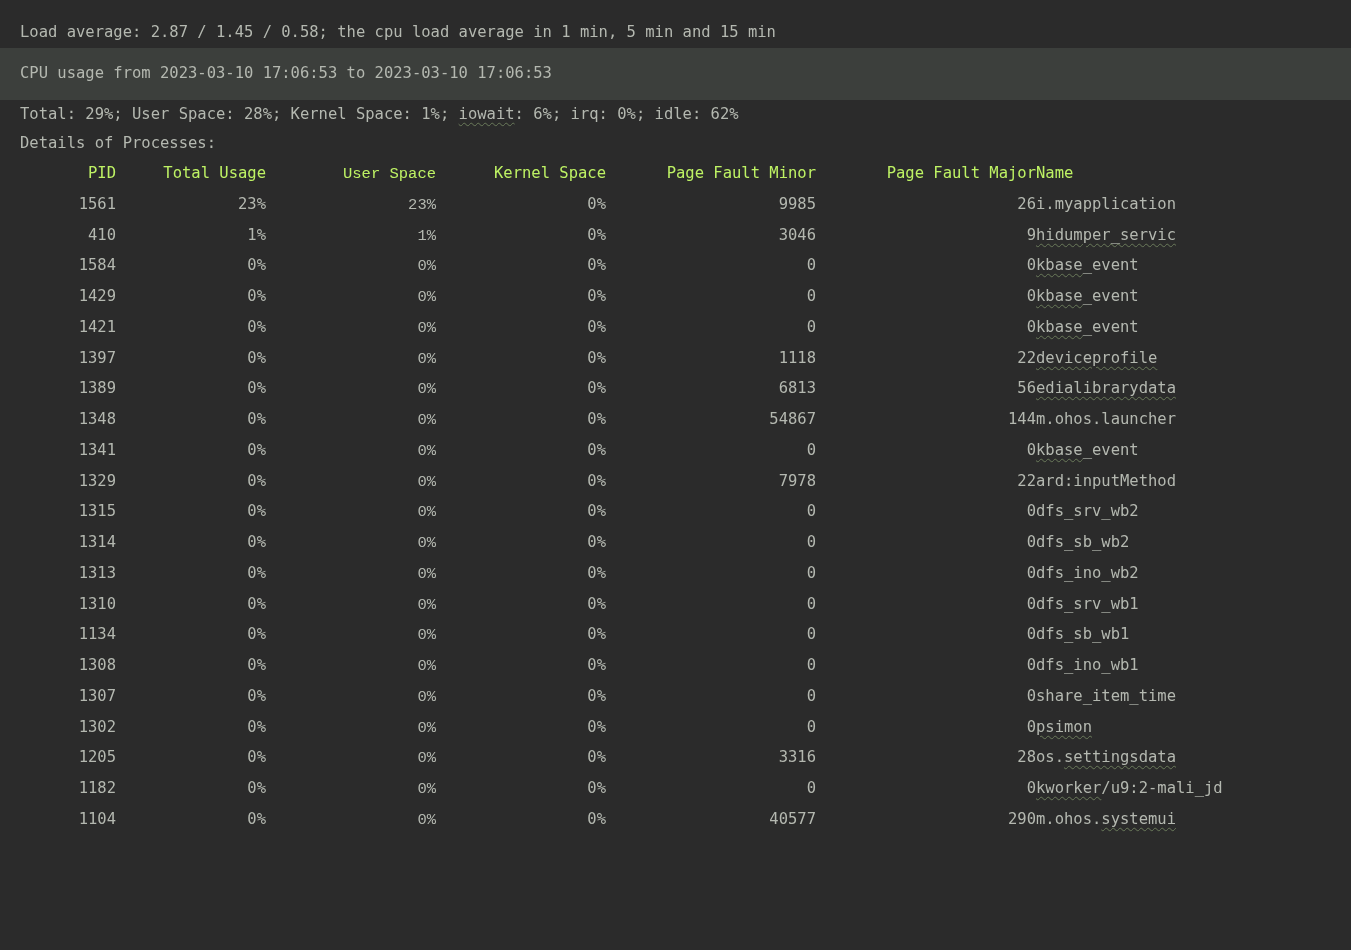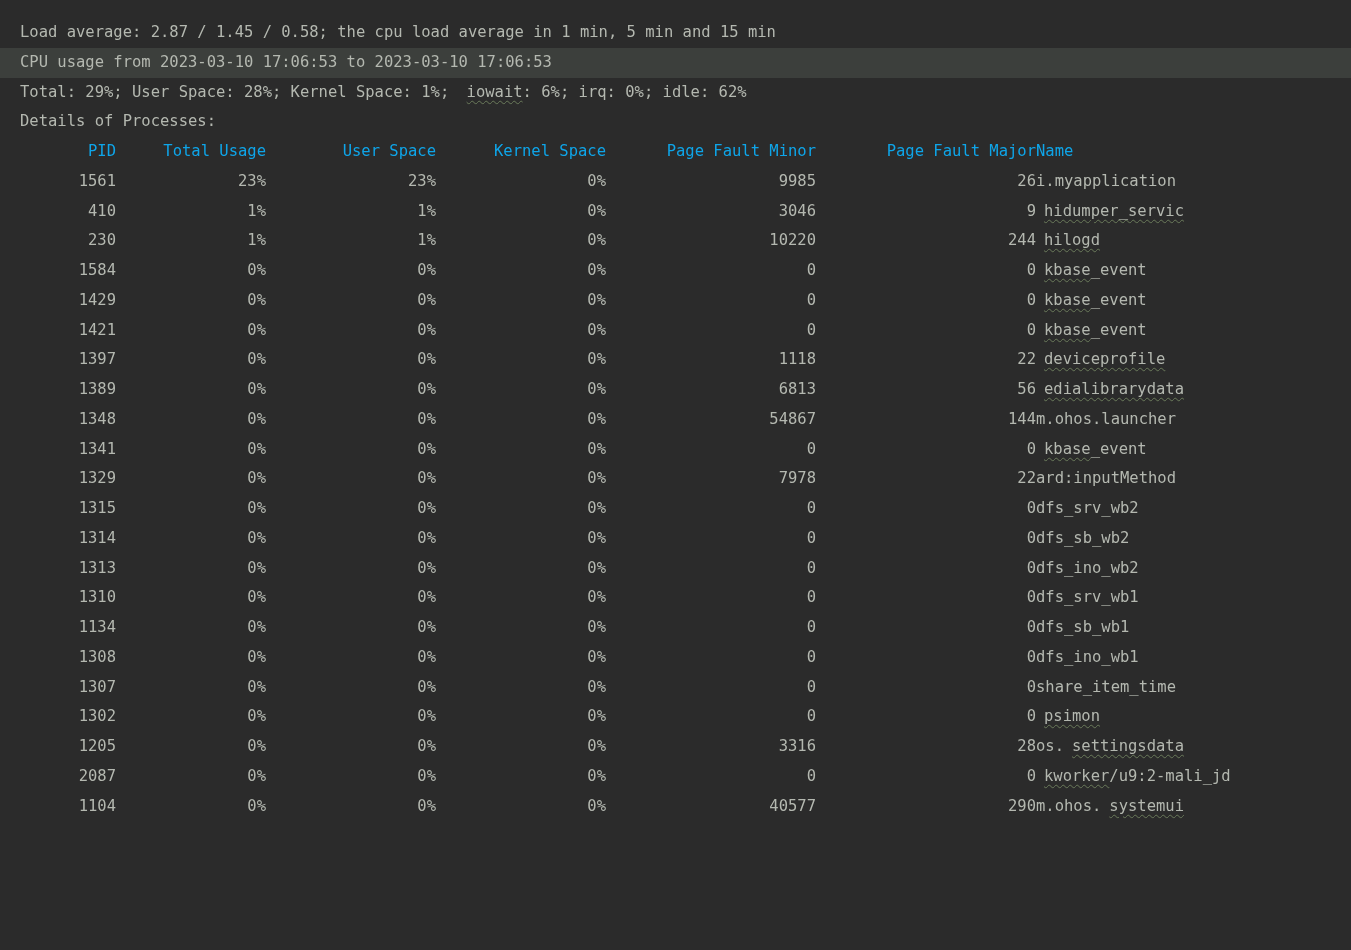--- a/index.html
+++ b/index.html
@@ -20,48 +20,47 @@
     }
     .terminal {
       padding: 18px 20px 0 20px;
     }
     .line {
       white-space: pre;
     }
     .highlighted-line {
       background: #3c3f3c;
       margin: 0 -20px;
-      padding: 0 20px;
+      padding: 11px 20px;
     }
     .underline-wavy {
       text-decoration: underline wavy #6a7a5a;
       text-decoration-thickness: 1px;
       text-underline-offset: 3px;
-      margin-left: 8px;
     }
     table.process-table {
       border-collapse: collapse;
       font-family: inherit;
       font-size: inherit;
       line-height: 1.92;
       margin-left: 0;
     }
     table.process-table th,
     table.process-table td {
       text-align: right;
       padding: 0;
       font-weight: normal;
       vertical-align: baseline;
     }
     table.process-table th {
-      color: #0ea5e9;
+      color: #bef264;
     }
     .col-pid    { width: 96px;  padding-right: 0; }
     .col-total  { width: 150px; }
-    .col-user   { width: 170px; }
+    .col-user   { width: 170px; font-family: Liberation Mono, monospace; }
     .col-kernel { width: 170px; }
     .col-minor  { width: 210px; }
     .col-major  { width: 220px; }
     .col-name   { text-align: left !important; padding-left: 82px; }
     th.col-name { text-align: left !important; padding-left: 82px; margin-left: 40px; }
   </style>
 </head>
 <body>
 
 <div class="terminal">
@@ -95,29 +94,20 @@
         <tr>
           <td class="col-pid">410</td>
           <td class="col-total">1%</td>
           <td class="col-user">1%</td>
           <td class="col-kernel">0%</td>
           <td class="col-minor">3046</td>
           <td class="col-major">9</td>
           <td class="col-name"><span class="underline-wavy">hidumper_servic</span></td>
         </tr>
         <tr>
-          <td class="col-pid">230</td>
-          <td class="col-total">1%</td>
-          <td class="col-user">1%</td>
-          <td class="col-kernel">0%</td>
-          <td class="col-minor">10220</td>
-          <td class="col-major">244</td>
-          <td class="col-name"><span class="underline-wavy">hilogd</span></td>
-        </tr>
-        <tr>
           <td class="col-pid">1584</td>
           <td class="col-total">0%</td>
           <td class="col-user">0%</td>
           <td class="col-kernel">0%</td>
           <td class="col-minor">0</td>
           <td class="col-major">0</td>
           <td class="col-name"><span class="underline-wavy">kbase</span><span>_event</span></td>
         </tr>
         <tr>
           <td class="col-pid">1429</td>
@@ -257,21 +247,21 @@
         <tr>
           <td class="col-pid">1205</td>
           <td class="col-total">0%</td>
           <td class="col-user">0%</td>
           <td class="col-kernel">0%</td>
           <td class="col-minor">3316</td>
           <td class="col-major">28</td>
           <td class="col-name"><span>os.</span><span class="underline-wavy">settingsdata</span></td>
         </tr>
         <tr>
-          <td class="col-pid">2087</td>
+          <td class="col-pid">1182</td>
           <td class="col-total">0%</td>
           <td class="col-user">0%</td>
           <td class="col-kernel">0%</td>
           <td class="col-minor">0</td>
           <td class="col-major">0</td>
           <td class="col-name"><span class="underline-wavy">kworker</span><span>/u9:2-mali_jd</span></td>
         </tr>
         <tr>
           <td class="col-pid">1104</td>
           <td class="col-total">0%</td>

